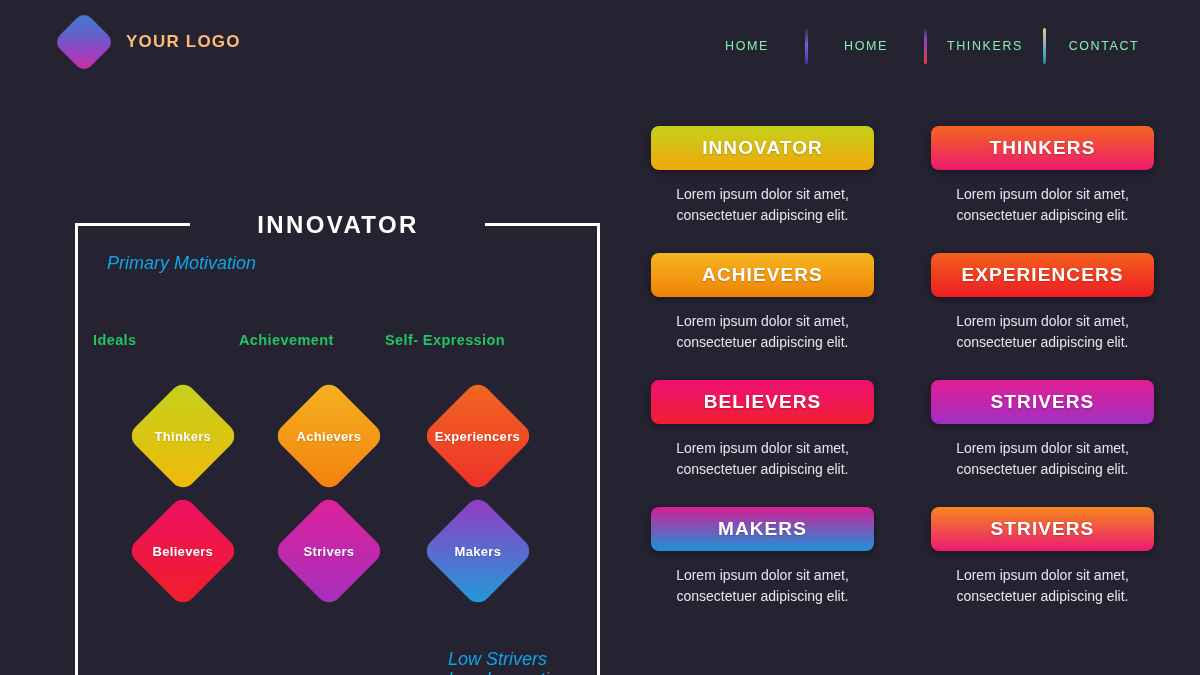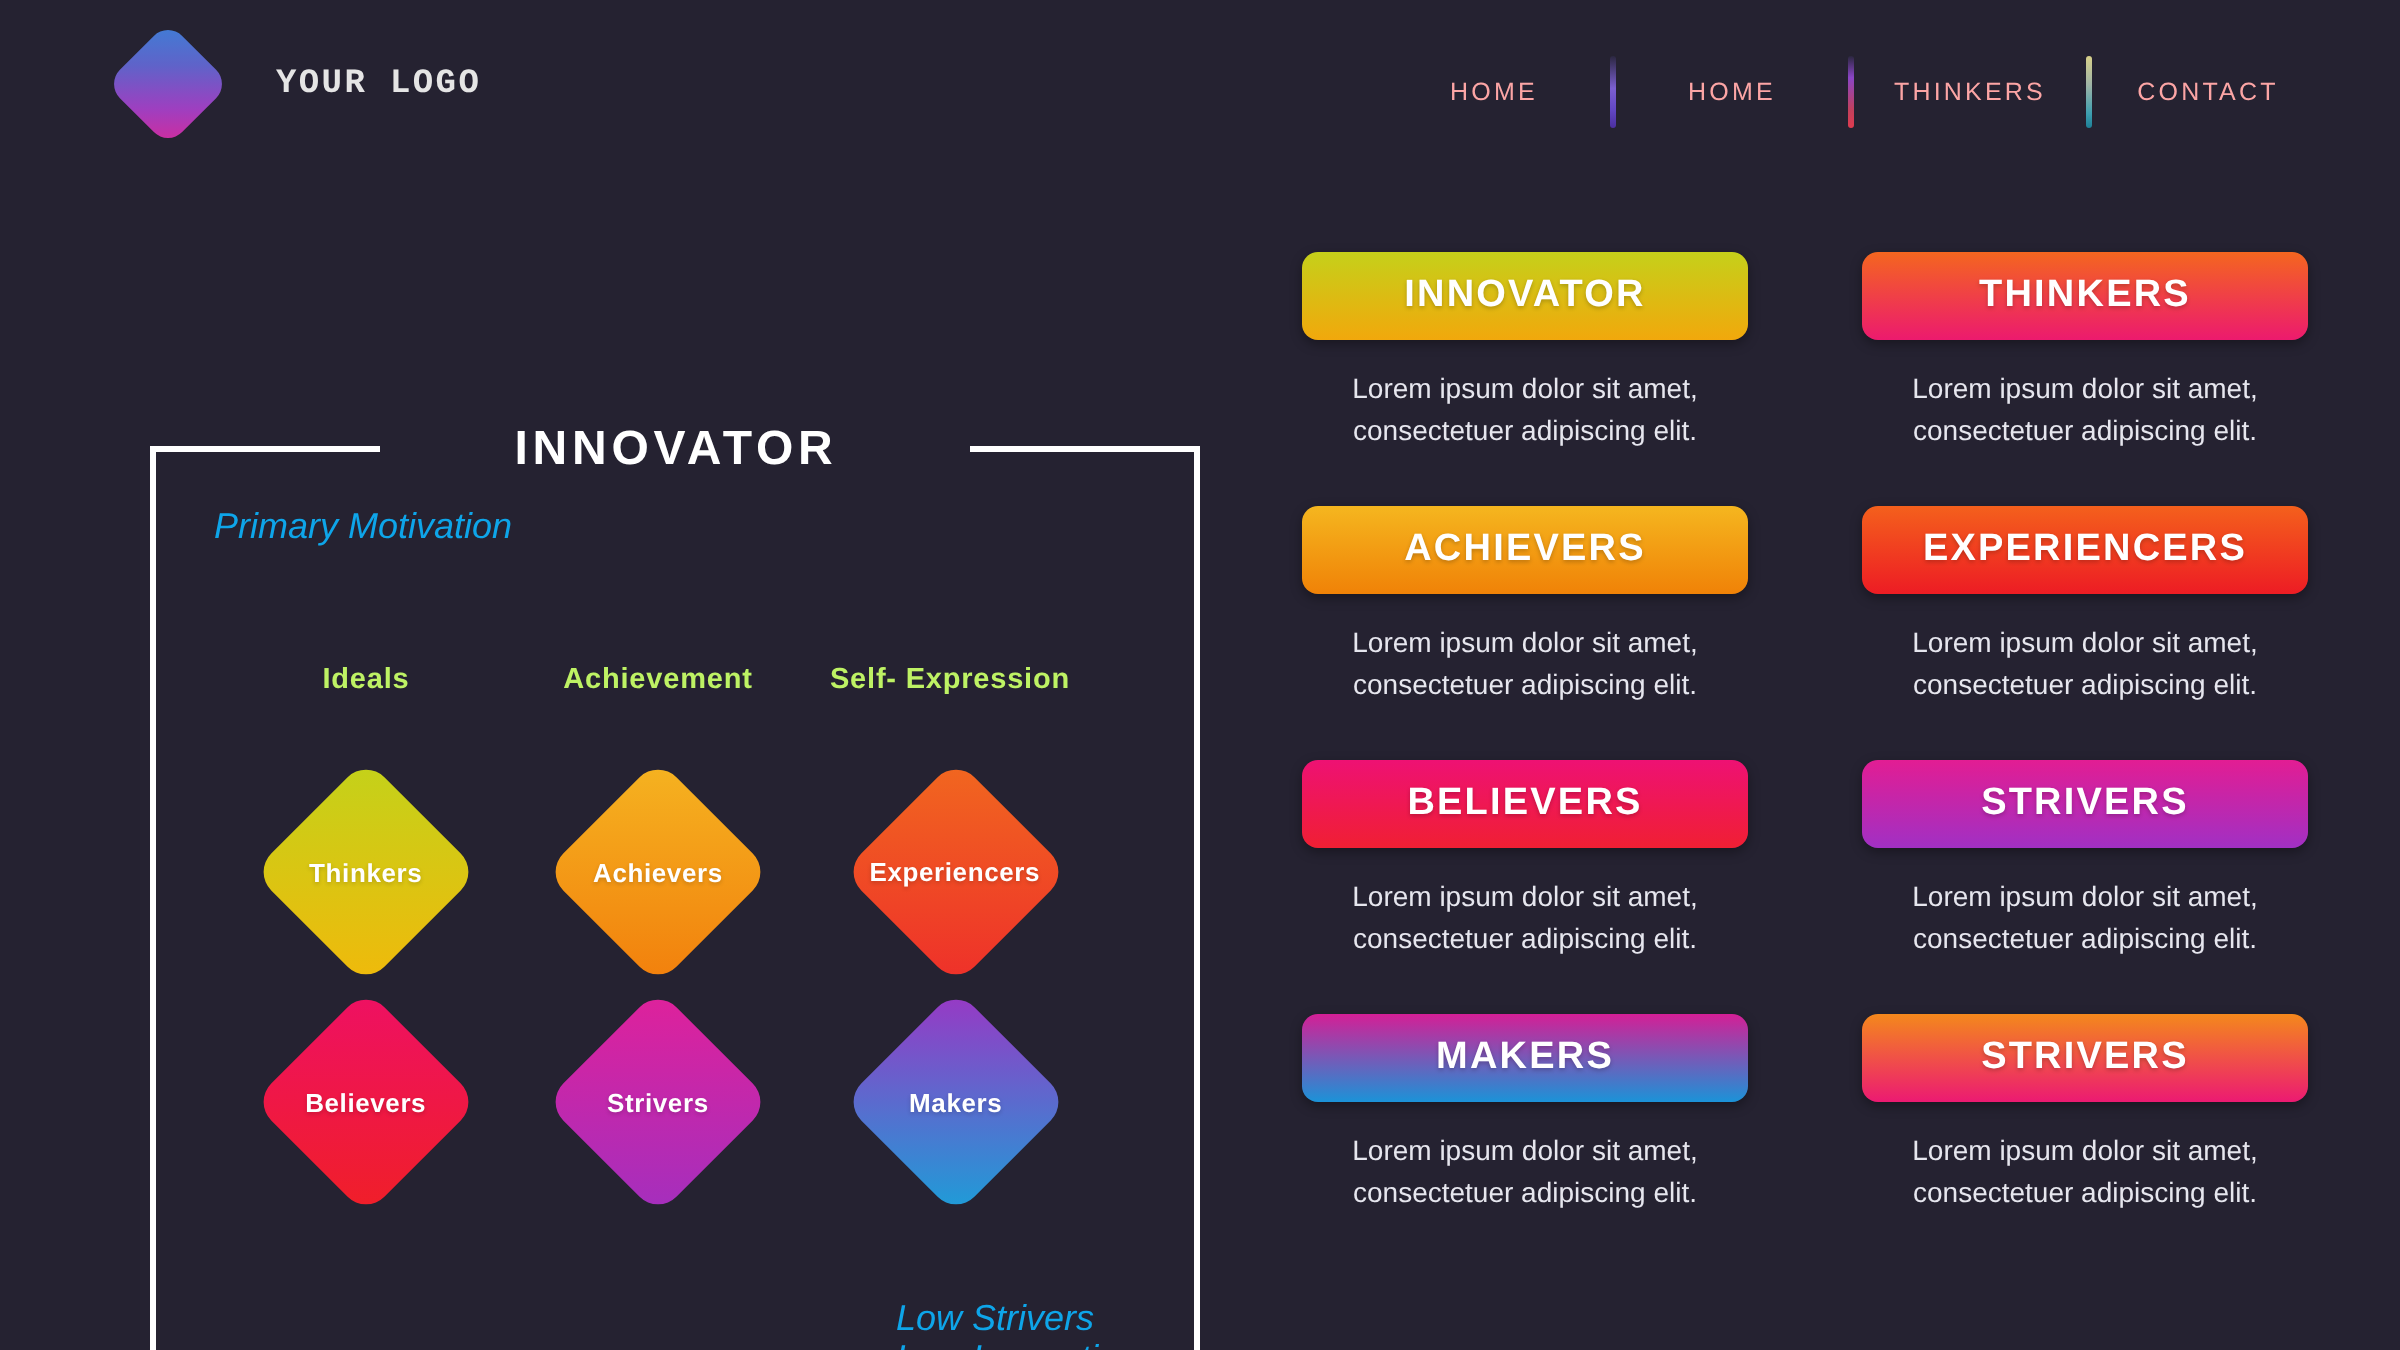--- a/index.html
+++ b/index.html
@@ -14,26 +14,26 @@
 
   
   .header { position:absolute; top:0; left:0; width:1200px; height:86px; }
   .brand { position:absolute; left:62px; top:20px; display:flex; align-items:center; gap:16px; }
   .logo-mark {
     width:44px; height:44px; border-radius:10px;
     background:linear-gradient(135deg, #3d7fd6 0%, #5f63c9 35%, #9e3fc0 70%, #d62a9a 100%);
     transform:rotate(45deg);
   }
   .brand-text {
-    font-size:17px; font-weight:bold; color:#e5e5e5;
-    letter-spacing:1.2px; margin-left:16px;font-family:Liberation Mono, monospace;
+    font-size:17px; font-weight:bold; color:#fdba74;
+    letter-spacing:1.2px; margin-left:4px;
   }
   .nav { position:absolute; right:38px; top:28px; display:flex; align-items:center; }
   .nav-item {
-    font-size:12.5px; color:#fca5a5; letter-spacing:1.6px;
+    font-size:12.5px; color:#86efac; letter-spacing:1.6px;
     text-align:center; width:116px; cursor:pointer;
   }
   .nav-sep { width:3px; height:36px; border-radius:2px; }
   .sep-1 { background:linear-gradient(180deg,#2b2740 0%,#7b5fd0 45%,#6247c4 75%,#4b2f9e 100%); }
   .sep-2 { background:linear-gradient(180deg,#2b2740 0%,#8a45c6 30%,#c2405c 75%,#e03b4f 100%); }
   .sep-3 { background:linear-gradient(180deg,#d8d08a 0%,#9fb4a6 40%,#3d9fb0 80%,#1d7f96 100%); }
 
   
   .diagram { position:absolute; left:0; top:98px; width:620px; height:540px; }
 
@@ -48,22 +48,22 @@
     font-size:24px; letter-spacing:2.4px; text-align:center; width:420px;
   }
   .axis-top { left:128px; top:113px; }
 
   .corner-note { position:absolute; color:#0ea5e9; font-size:18px; line-height:20px;font-style:italic; }
   .note-tl { left:107px; top:155px; }
   .note-tr { left:450px; top:155px; }
   .note-br { left:448px; top:551px; }
 
   .col-header {
-    position:absolute; color:#bef264; font-weight:bold;
-    font-size:14.5px; letter-spacing:0.4px; text-align:center; width:180px;
+    position:absolute; color:#22c55e; font-weight:bold;
+    font-size:14.5px; letter-spacing:0.4px; text-align:left; width:180px;
   }
   .ch-1 { left:93px;  top:234px; }
   .ch-2 { left:239px; top:234px; }
   .ch-3 { left:385px; top:234px; }
 
   .diamond {
     position:absolute; width:80px; height:80px; border-radius:13px;
     transform:rotate(45deg); display:flex; align-items:center; justify-content:center;
   }
   .diamond span {

